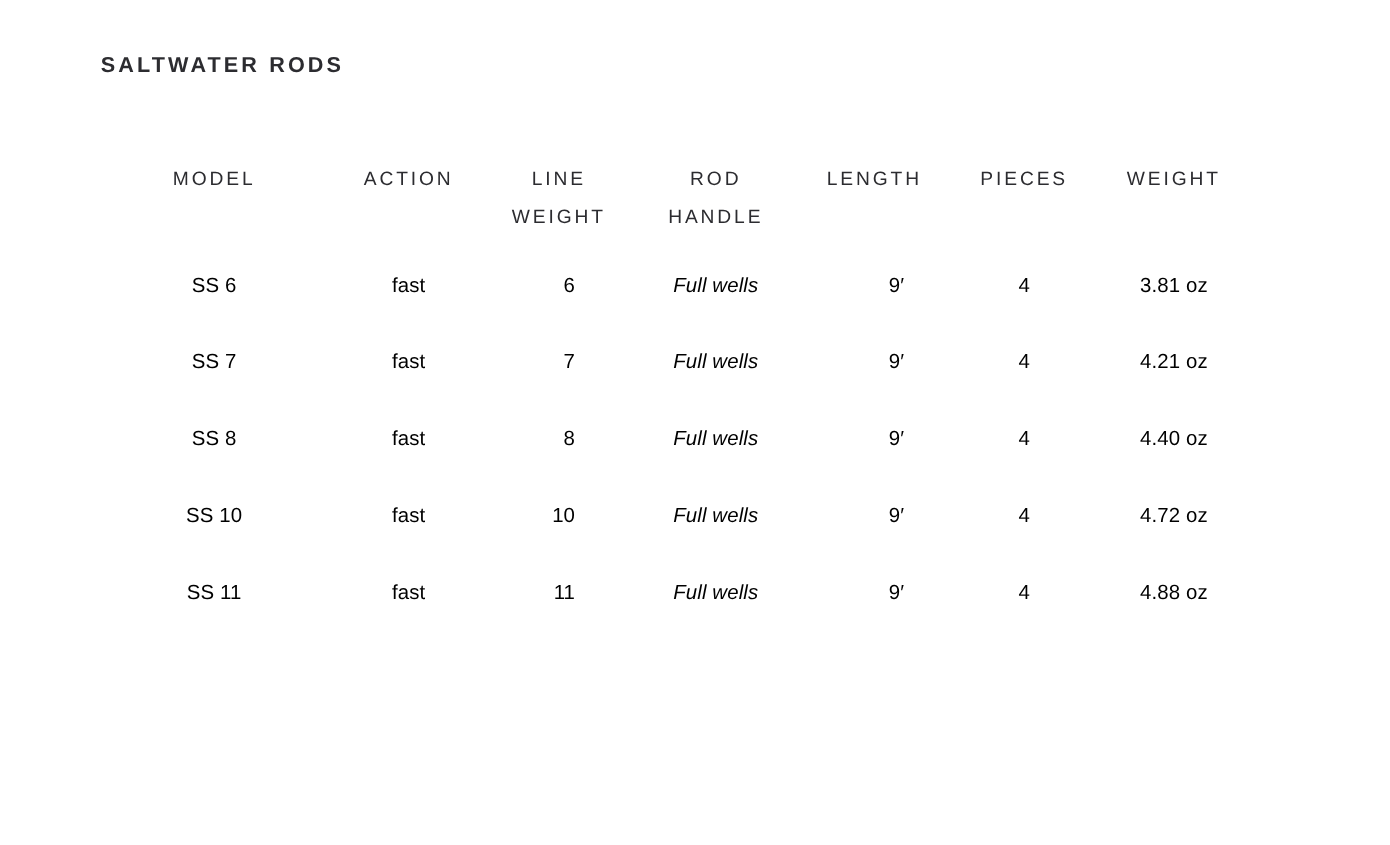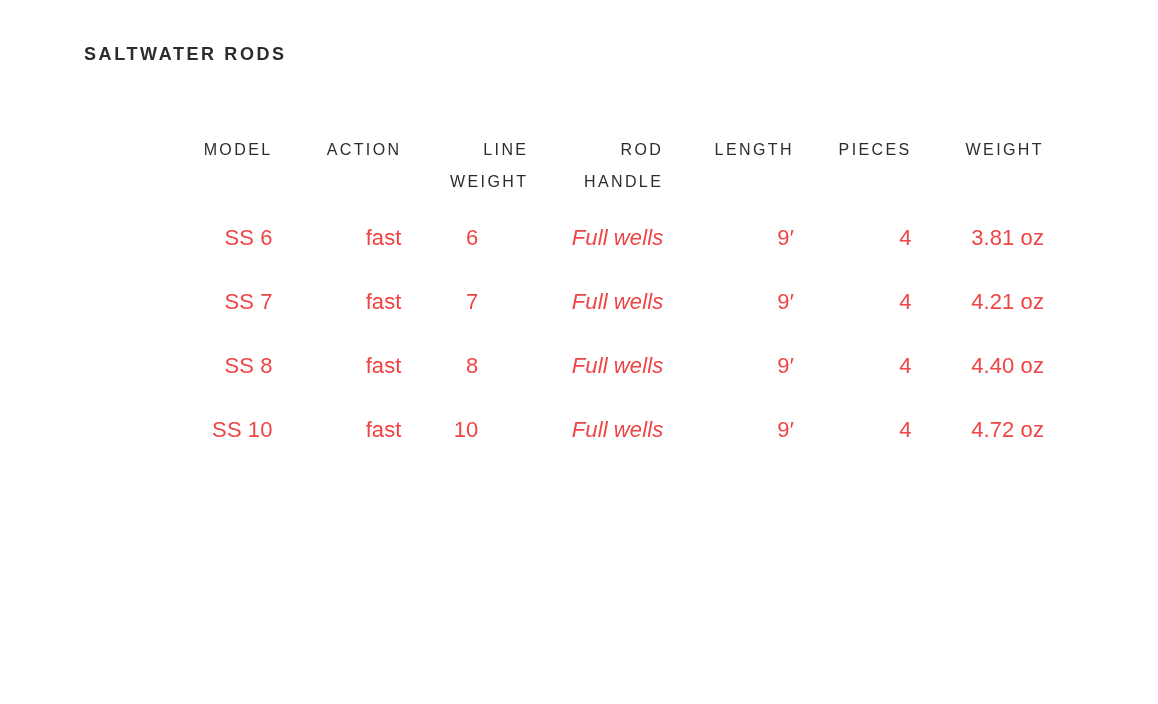--- a/index.html
+++ b/index.html
@@ -45,43 +45,43 @@
     border-collapse: collapse;
     table-layout: fixed;
   }
 
   .spec-table th,
   .spec-table td {
     padding: 0;
     margin: 0;
     border: 0;
     vertical-align: top;
-    text-align: right;
+    text-align: center;
   }
 
   
   .spec-table thead th {
     height: 72px;
     font-size: 16px;
     font-weight: normal;
     letter-spacing: 2.4px;
     color: #2c2c30;
     text-transform: uppercase;
     line-height: 32px;
     vertical-align: top;
     white-space: pre-line;
   }
 
   
   .spec-table tbody td {
     height: 64px;
-    font-size: 22px;
+    font-size: 17px;
     font-weight: normal;
     letter-spacing: 0.1px;
-    color: #ef4444;
+    color: #000000;
     line-height: 64px;
     white-space: nowrap;
   }
 
   
   .col-model      { width: 206px; }
   .col-action     { width: 136px; }
   .col-lineweight { width: 134px; }
   .col-rodhandle  { width: 141px; }
   .col-length     { width: 138px; }
@@ -181,16 +181,25 @@
       </tr>
       <tr>
         <td class="cell-model">SS 10</td>
         <td class="cell-action">fast</td>
         <td class="cell-lineweight">10</td>
         <td class="cell-rodhandle">Full wells</td>
         <td class="cell-length">9′</td>
         <td class="cell-pieces">4</td>
         <td class="cell-weight">4.72 oz</td>
       </tr>
+      <tr>
+        <td class="cell-model">SS 11</td>
+        <td class="cell-action">fast</td>
+        <td class="cell-lineweight">11</td>
+        <td class="cell-rodhandle">Full wells</td>
+        <td class="cell-length">9′</td>
+        <td class="cell-pieces">4</td>
+        <td class="cell-weight">4.88 oz</td>
+      </tr>
     </tbody>
   </table>
 
 </div>
 
 </body></html>

